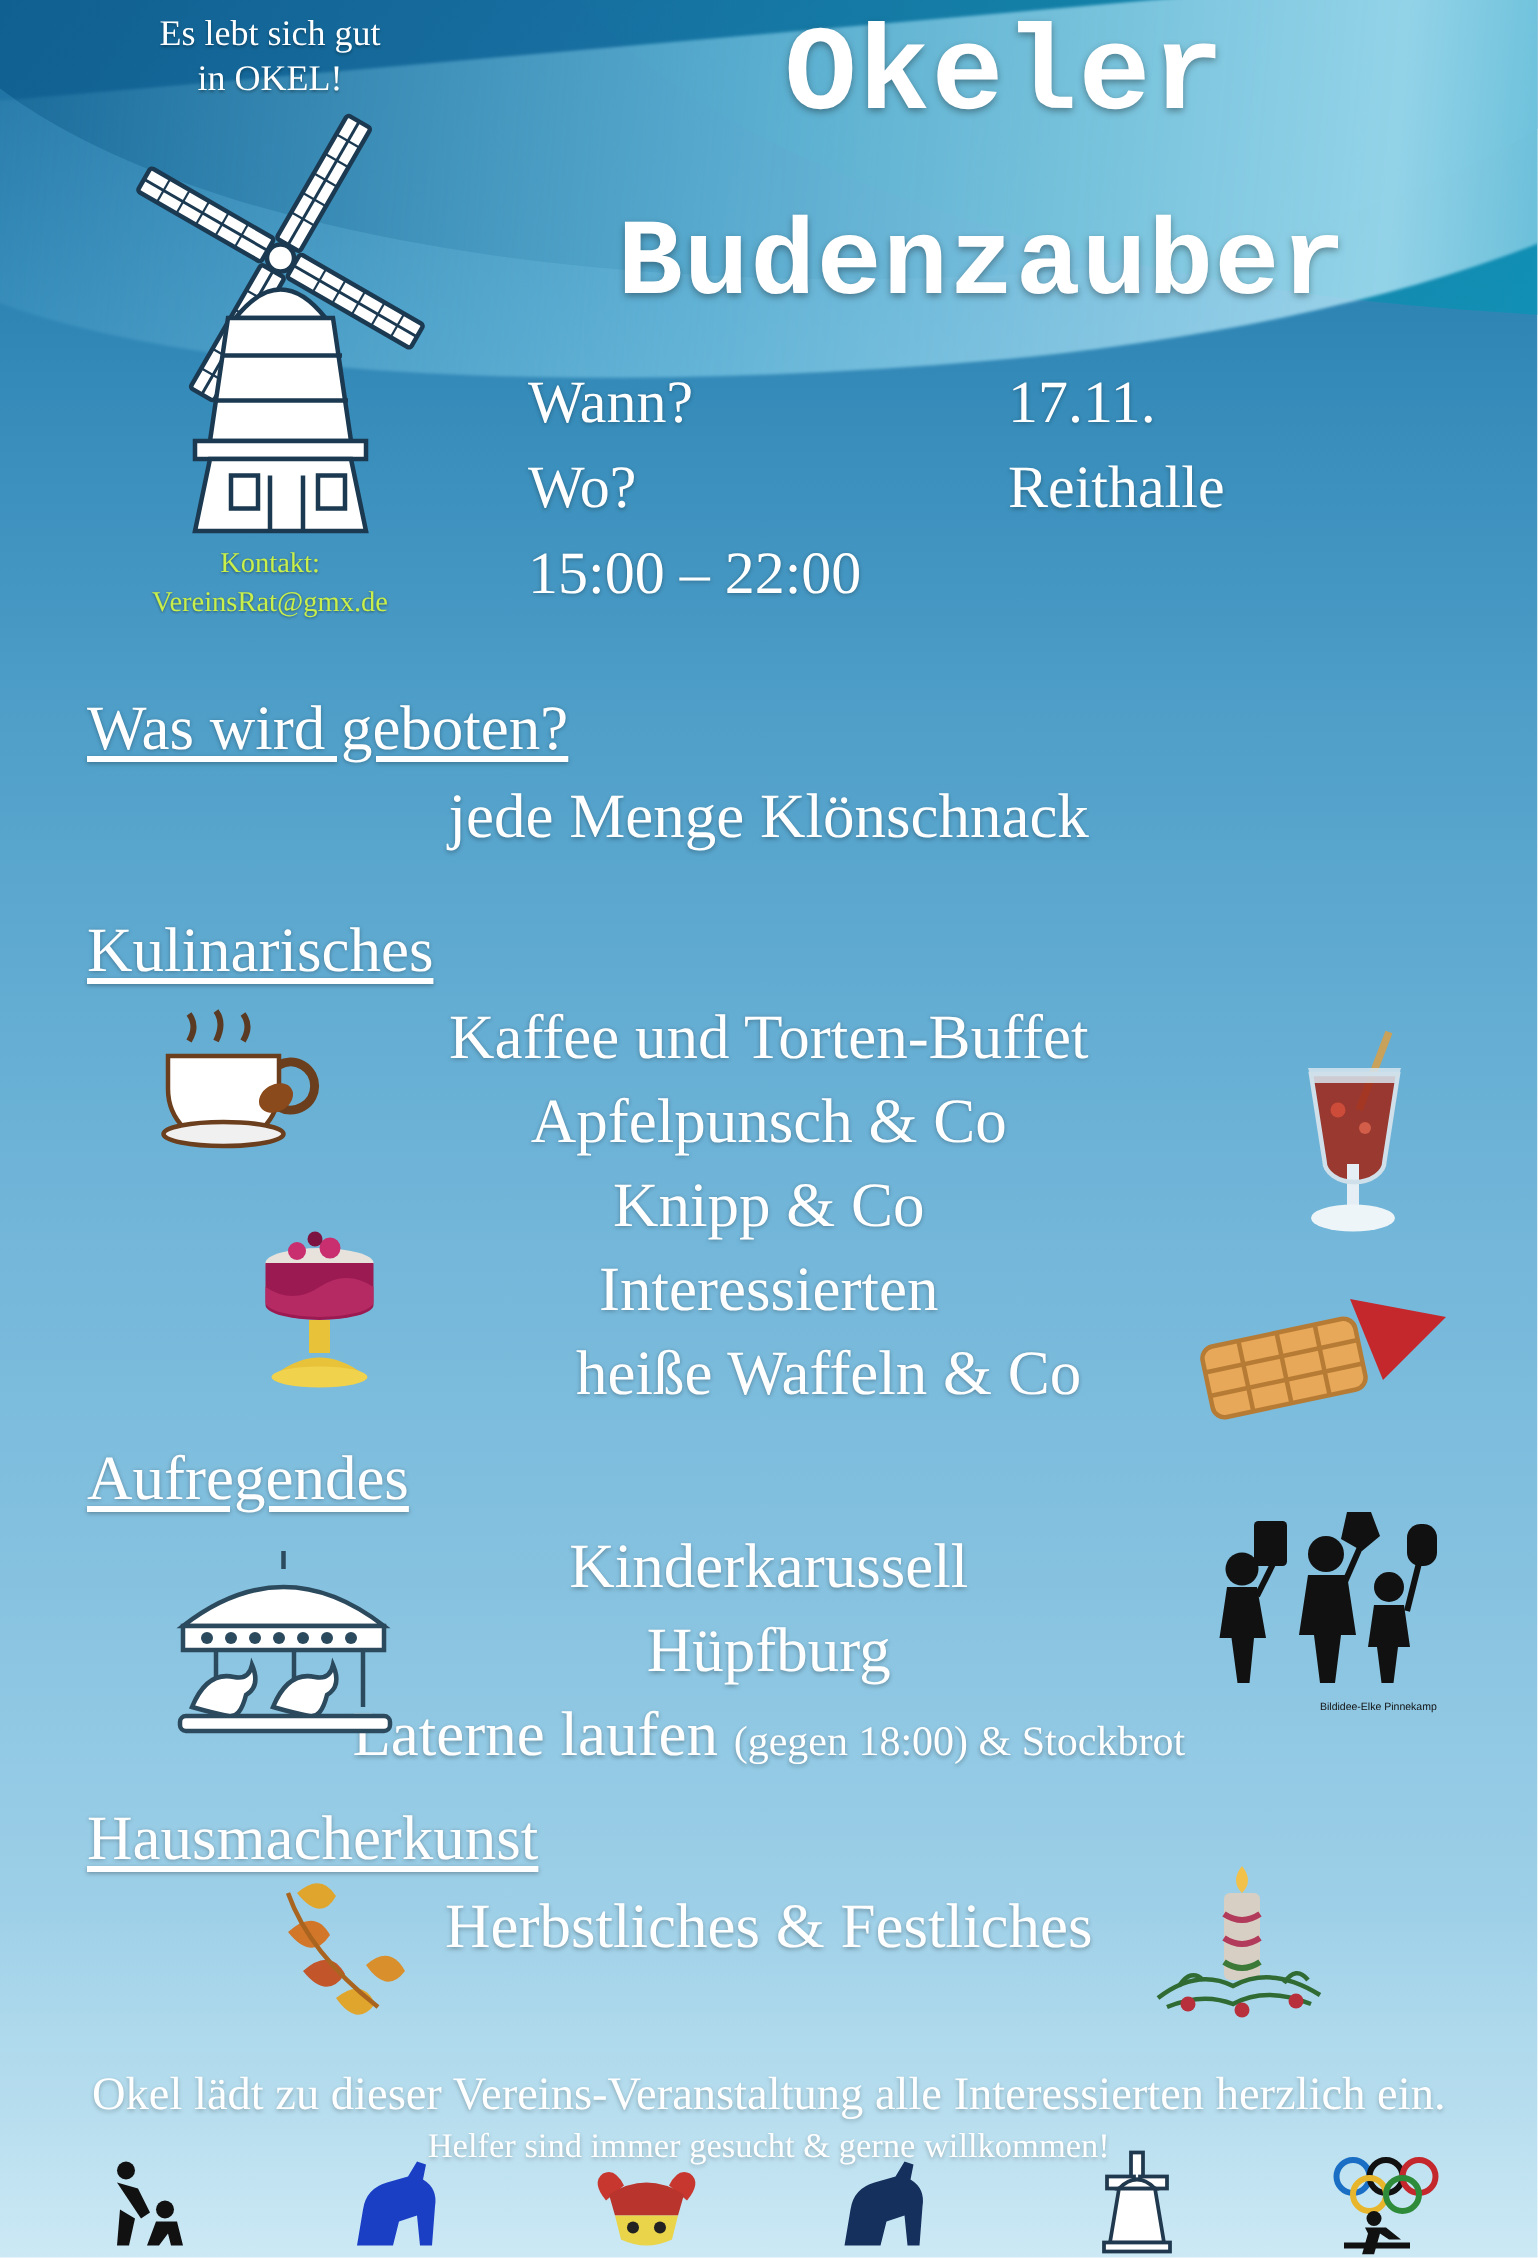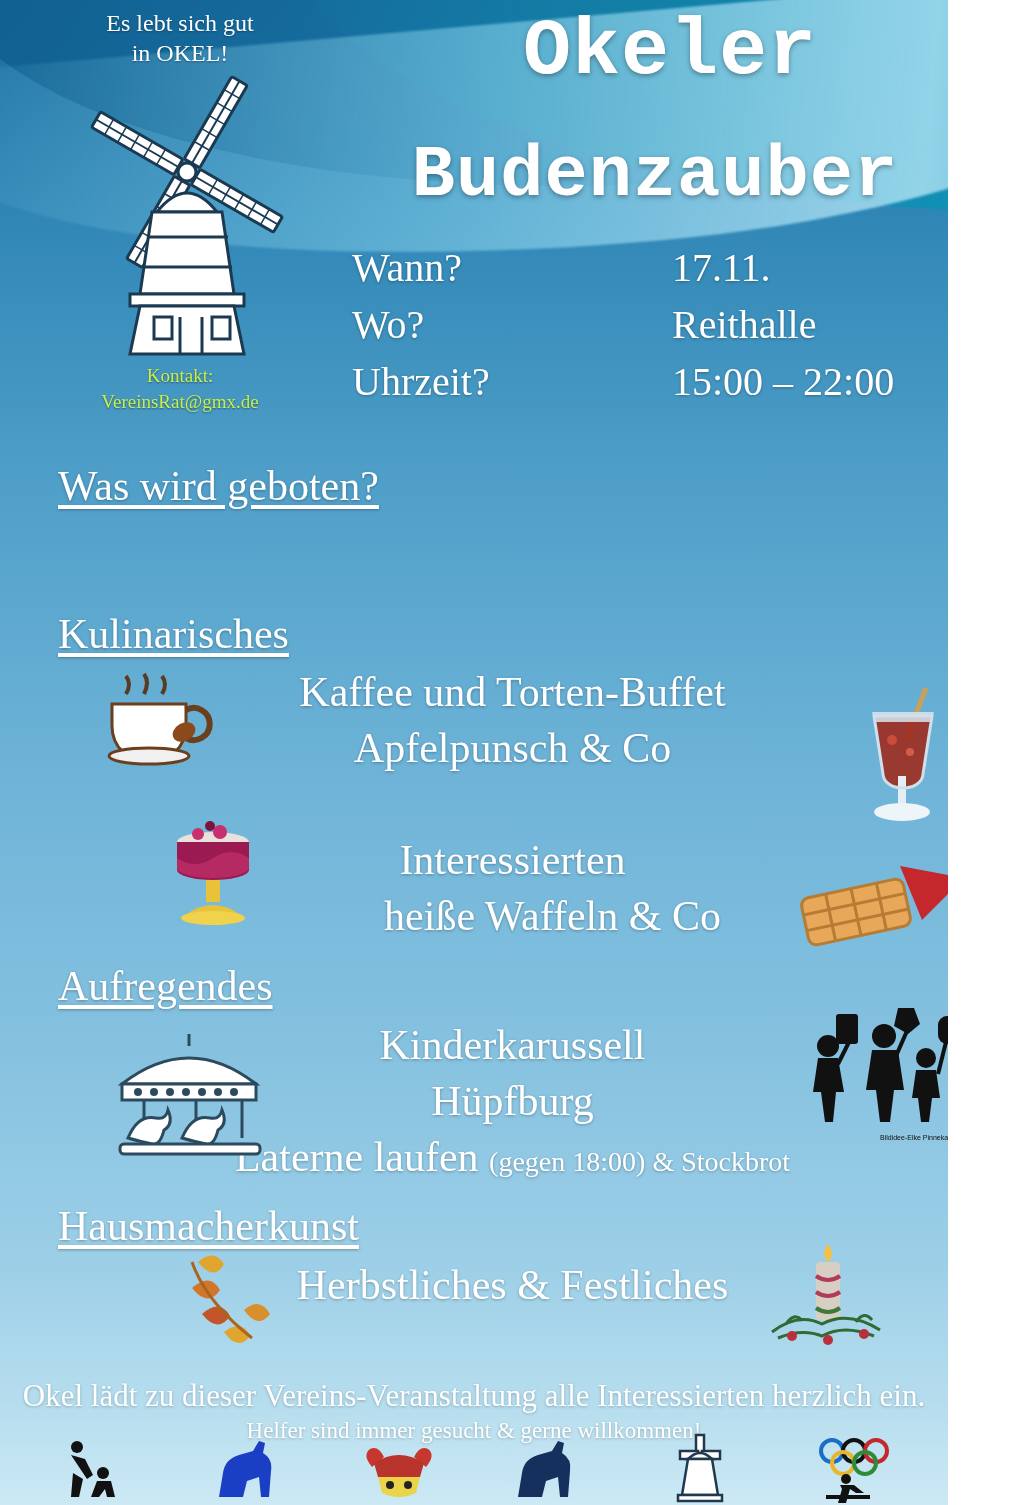--- a/index.html
+++ b/index.html
@@ -7,21 +7,21 @@
     padding: 0;
   }
   body {
     width: 1025px;
     height: 1505px;
     font-family: "Liberation Serif", serif;
     overflow: hidden;
   }
   .poster {
     position: relative;
-    width: 948px;
+    width: 1025px;
     height: 1505px;
     background: linear-gradient(180deg, #1a6d9e 0%, #2f86b5 14%, #4f9fc9 32%, #6fb4d8 52%, #86c2e0 70%, #9ed0e8 85%, #b4dcee 100%);
     overflow: hidden;
   }
   
   .swoosh-dark {
     position: absolute;
     top: -140px;
     left: -60px;
     width: 1200px;
@@ -276,30 +276,31 @@
   <div class="facts">
     <div class="row">
       <div class="q">Wann?</div>
       <div class="a">17.11.</div>
     </div>
     <div class="row">
       <div class="q">Wo?</div>
       <div class="a">Reithalle</div>
     </div>
     <div class="row">
-      <div class="q">Uhrzeit?</div>
       <div class="a">15:00 – 22:00</div>
     </div>
   </div>
 
   <div class="section-head" style="top:462px; left:58px;">Was wird geboten?</div>
+  <div class="lines" style="top:518px; left:0; width:1025px;">jede Menge Klönschnack</div>
 
   <div class="section-head" style="top:610px; left:58px;">Kulinarisches</div>
   <div class="lines" style="top:665px; left:0; width:1025px;">Kaffee und Torten-Buffet</div>
   <div class="lines" style="top:721px; left:0; width:1025px;">Apfelpunsch &amp; Co</div>
+  <div class="lines" style="top:777px; left:0; width:1025px;">Knipp &amp; Co</div>
   <div class="lines" style="top:833px; left:0; width:1025px;">Interessierten</div>
   <div class="lines" style="top:889px; left:0; width:1025px;margin-left:40px;">heiße Waffeln &amp; Co</div>
 
   <div class="art" style="top:672px; left:96px;">
     <svg viewBox="0 0 120 100" width="120" height="100">
       <path d="M30 22 q6 -10 0 -18" stroke="#5a3a22" stroke-width="4" fill="none"></path>
       <path d="M48 22 q6 -12 0 -20" stroke="#5a3a22" stroke-width="4" fill="none"></path>
       <path d="M66 22 q6 -10 0 -18" stroke="#5a3a22" stroke-width="4" fill="none"></path>
       <path d="M16 32 h74 v22 a30 30 0 0 1 -74 0 z" fill="#ffffff" stroke="#6b3f1d" stroke-width="3"></path>
       <path d="M90 38 a16 16 0 1 1 0 28" fill="none" stroke="#6b3f1d" stroke-width="6"></path>

